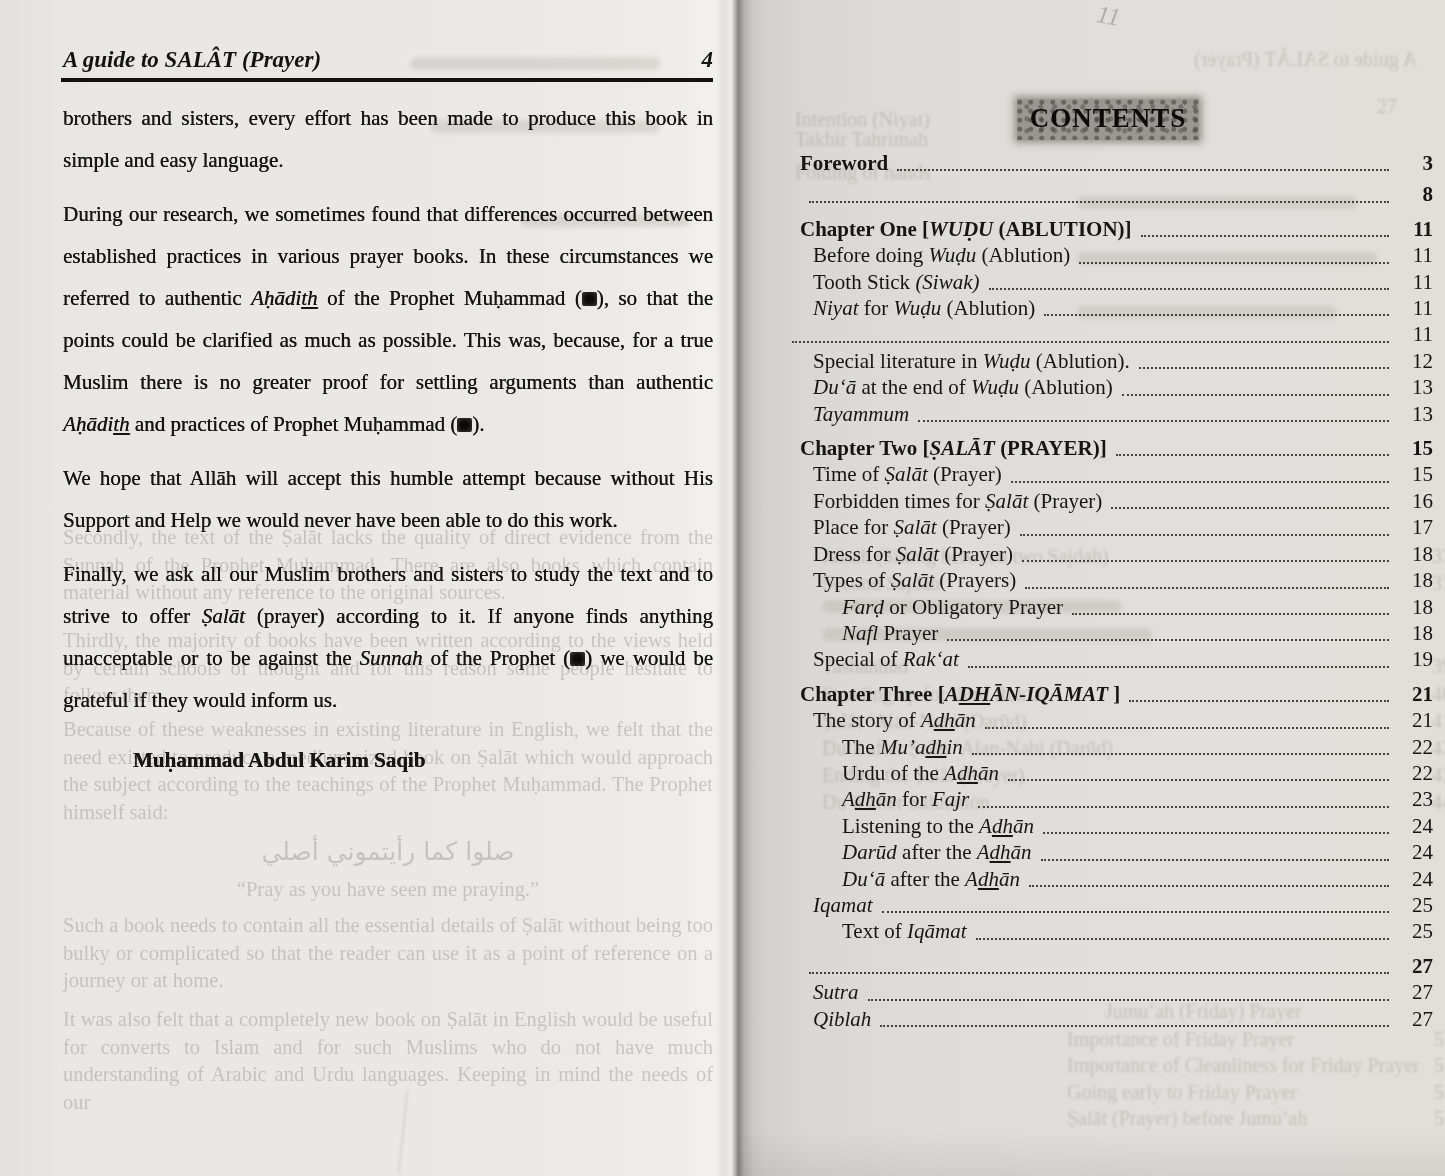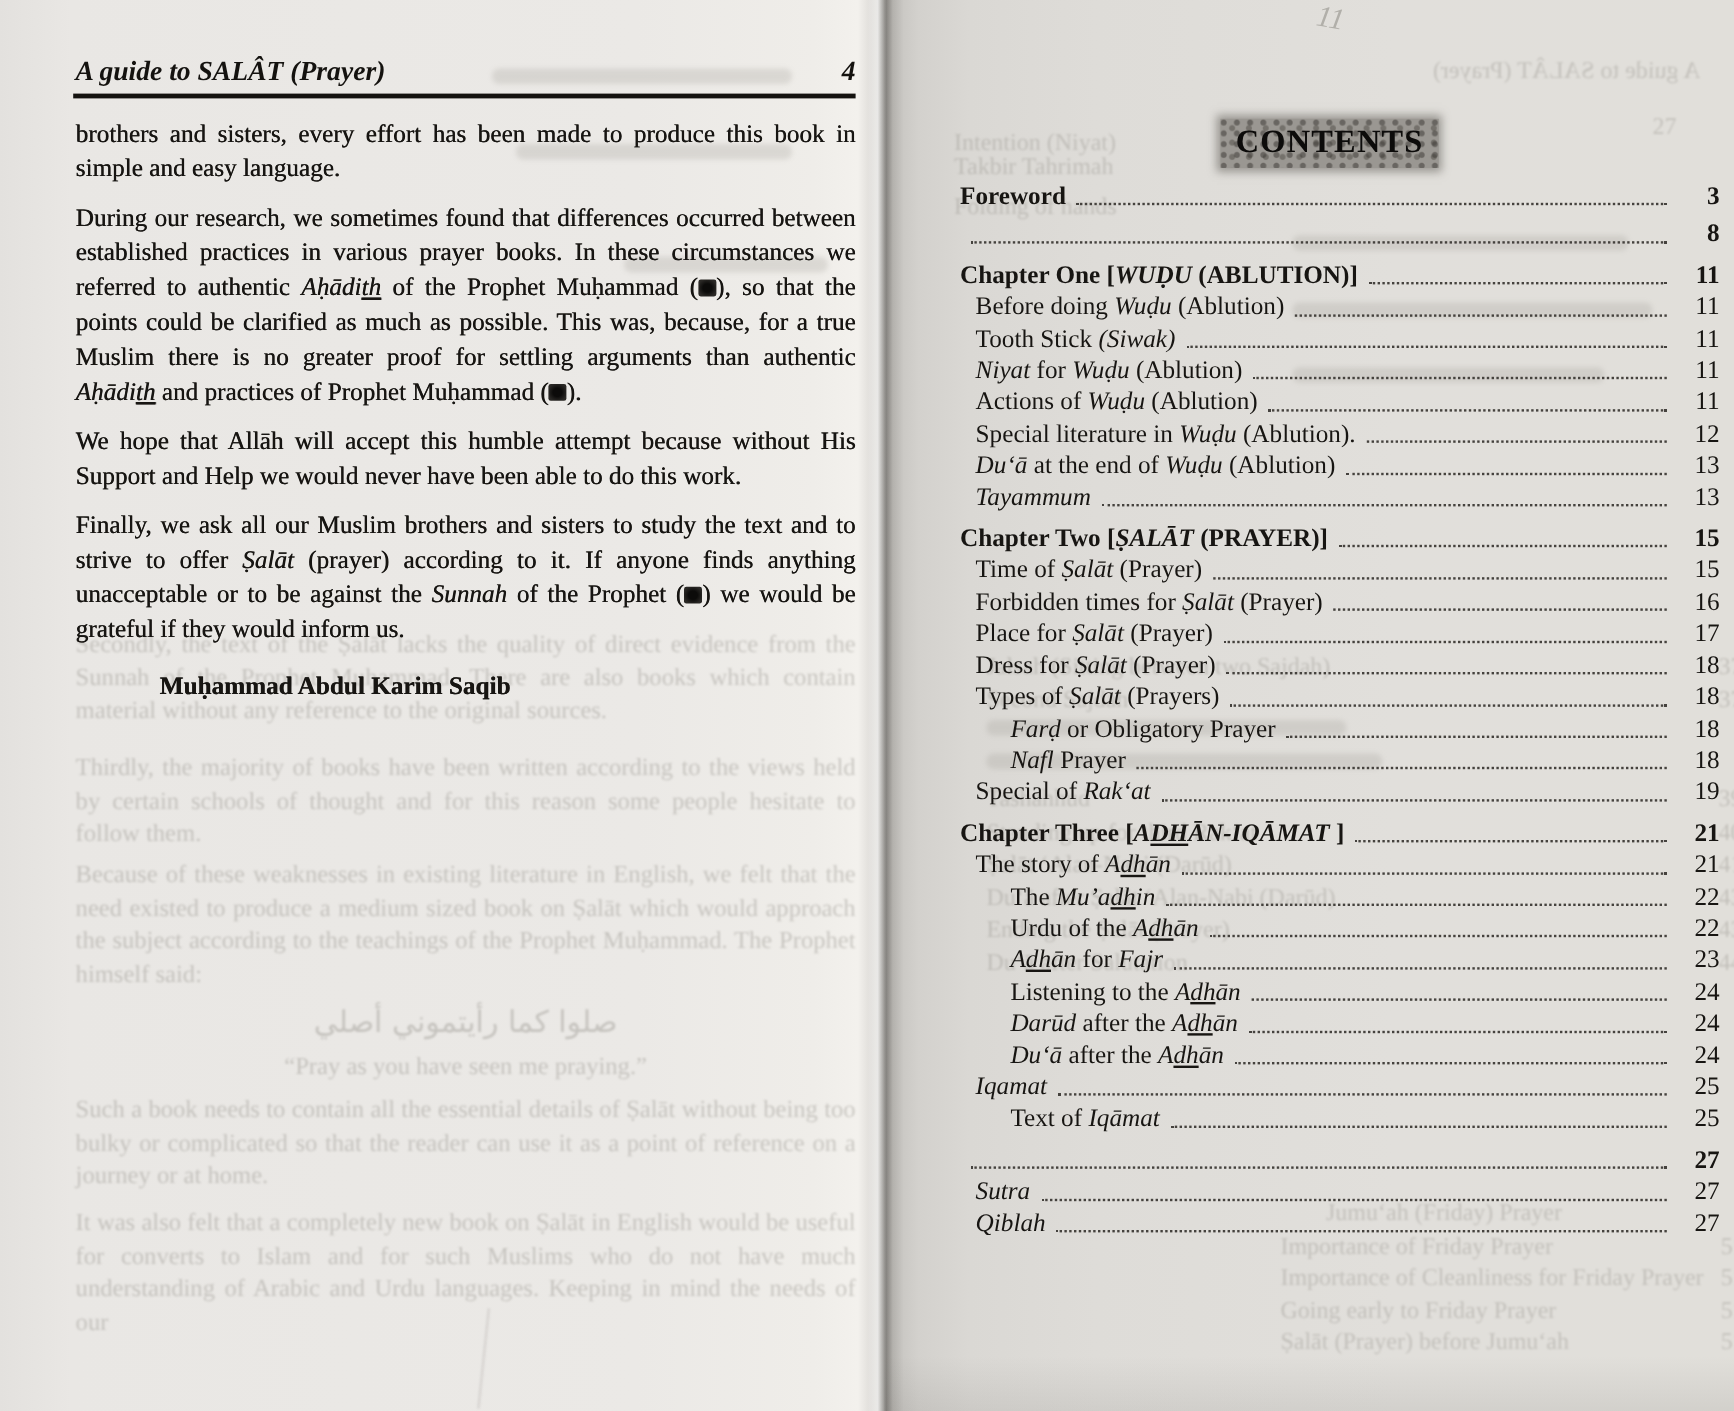--- a/index.html
+++ b/index.html
@@ -27,21 +27,21 @@
   }
   
   .left-header{
     position:absolute;left:63px;top:47px;width:650px;z-index:2;
     display:flex;justify-content:space-between;align-items:flex-end;
     font-style:italic;font-weight:bold;font-size:23px;color:#14120f;
   }
   .header-rule{position:absolute;left:61px;top:78px;width:652px;height:4px;background:#14120f;z-index:2;}
   .left-body{
     position:absolute;left:63px;top:97px;width:650px;z-index:2;
-    font-size:21px;line-height:29px;color:#171512;text-align:justify;
+    font-size:21px;line-height:42px;color:#171512;text-align:justify;
     text-shadow:0.3px 0 0 currentColor;
   }
   .left-body p{margin:0 0 12px 0;}
   .signature{display:block;margin:18px 0 0 70px;font-weight:bold;white-space:nowrap;}
   .it{font-style:italic;}
   .un{text-decoration:underline;text-underline-offset:2px;}
   .sym{
     display:inline-block;width:15px;height:14px;vertical-align:-1px;
     color:transparent;overflow:hidden;background:radial-gradient(#0c0b0a 35%,#2a2825 75%);
     border-radius:2px;
@@ -190,21 +190,20 @@
           <span class="toc-label"><span>Tooth Stick </span><span class="it">(Siwak)</span></span>
           <span class="leader"></span>
           <span class="toc-page">11</span>
         </div>
         <div class="toc-row lvl1">
           <span class="toc-label"><span class="it">Niyat</span><span> for </span><span class="it">Wuḍu</span><span> (Ablution)</span></span>
           <span class="leader"></span>
           <span class="toc-page">11</span>
         </div>
         <div class="toc-row lvl1">
-          <span class="toc-label"><span>Actions of </span><span class="it">Wuḍu</span><span> (Ablution)</span></span>
           <span class="leader"></span>
           <span class="toc-page">11</span>
         </div>
         <div class="toc-row lvl1">
           <span class="toc-label"><span>Special literature in </span><span class="it">Wuḍu</span><span> (Ablution).</span></span>
           <span class="leader"></span>
           <span class="toc-page">12</span>
         </div>
         <div class="toc-row lvl1">
           <span class="toc-label"><span class="it">Du‘ā</span><span> at the end of </span><span class="it">Wuḍu</span><span> (Ablution)</span></span>

